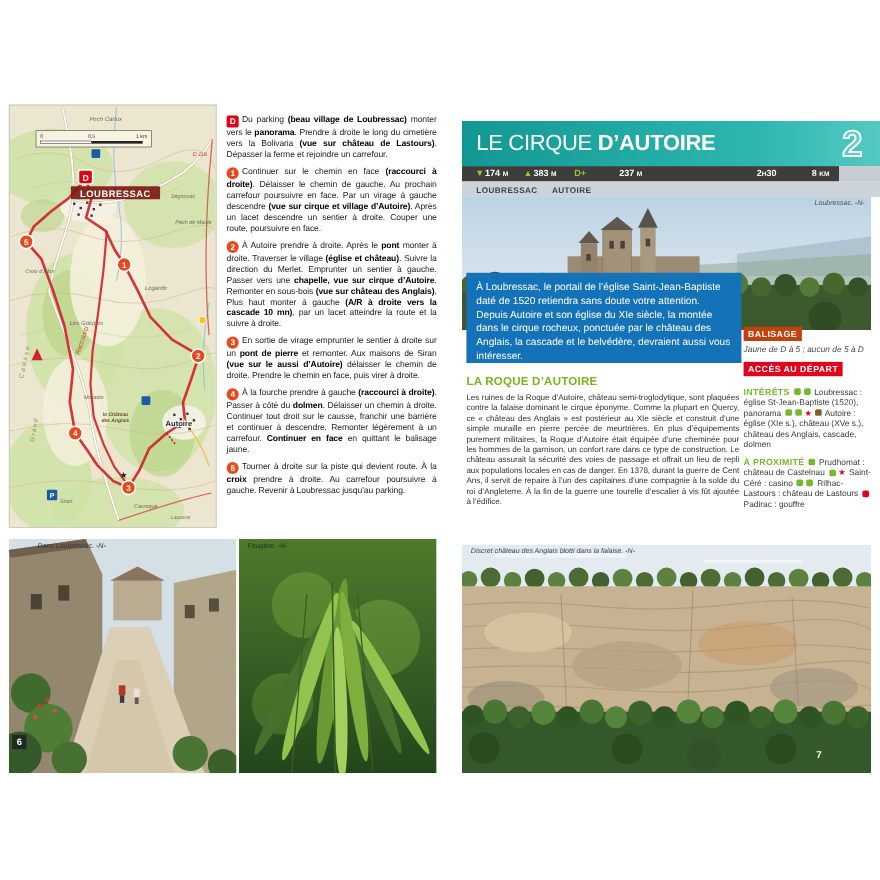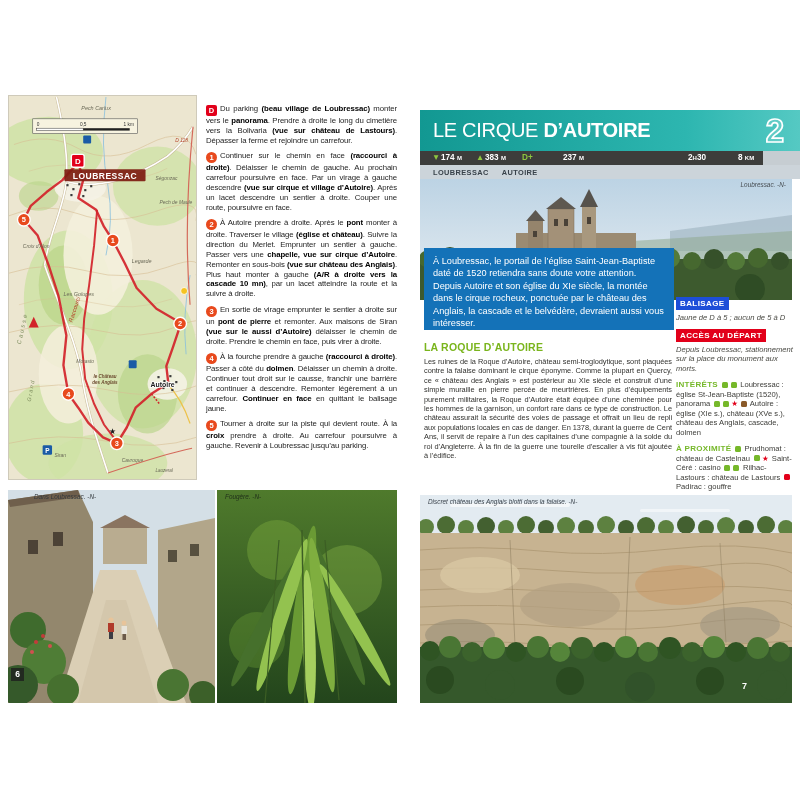--- a/index.html
+++ b/index.html
@@ -43,21 +43,21 @@
   #hero{left:420px;top:179px;width:372px;height:121px;}
   #hero-cap{right:6px;top:2px;color:#474d52;}
   #introbox{left:424px;top:248px;width:250px;height:82px;background:#1472b8;color:#fff;
             padding:7px 9px;box-sizing:border-box;font-size:9.2px;line-height:12.4px;}
   #article{left:424px;top:341px;width:248px;}
   #article h3{margin:0 0 4px 0;font-size:10.5px;color:#7ab51d;letter-spacing:.2px;}
   #article p{margin:0;font-size:7.4px;line-height:9.4px;color:#32322f;text-align:justify;letter-spacing:-0.05px;}
   #sidebar{left:676px;top:297px;width:117px;font-size:7.6px;line-height:9.5px;color:#3c3c38;}
   #sidebar p{margin:0 0 7px 0;}
   .slabel{display:inline-block;color:#fff;font-weight:bold;font-size:8px;padding:1.5px 4px;margin-bottom:3px;letter-spacing:.4px;}
-  .sblack{background:#1d4ed8;}
+  .sblack{background:#c2410c;}
   .sred{background:#e2001a;}
   .sital{font-style:italic;color:#4a4a44;}
   .sgreen{color:#76b82a;font-weight:bold;font-size:8px;letter-spacing:.3px;}
   .gic{font-size:7.5px;margin:0 1px;font-style:normal;}
   .pic{display:inline-block;width:6px;height:6px;border-radius:1.5px;margin:0 1.5px;vertical-align:-0.5px;}
   #cliff{left:420px;top:495px;width:372px;height:208px;}
   #cliff-cap{left:8px;top:3px;color:#3a434c;}
 </style>
 </head>
 <body>
@@ -334,21 +334,20 @@
     <p>Les ruines de la Roque d’Autoire, château semi-troglodytique, sont plaquées contre la falaise dominant le cirque éponyme. Comme la plupart en Quercy, ce « château des Anglais » est postérieur au XIe siècle et construit d’une simple muraille en pierre percée de meurtrières. En plus d’équipements purement militaires, la Roque d’Autoire était équipée d’une cheminée pour les hommes de la garnison, un confort rare dans ce type de construction. Le château assurait la sécurité des voies de passage et offrait un lieu de repli aux populations locales en cas de danger. En 1378, durant la guerre de Cent Ans, il servit de repaire à l’un des capitaines d’une compagnie à la solde du roi d’Angleterre. À la fin de la guerre une tourelle d’escalier à vis fût ajoutée à l’édifice.</p>
   </div>
 
   <div class="abs" id="sidebar">
     <p>
       <span class="slabel sblack">BALISAGE</span><br>
       <span class="sital">Jaune de D à 5 ; aucun de 5 à D</span>
     </p>
     <p>
       <span class="slabel sred">ACCÈS AU DÉPART</span><br>
-      <span class="sital">Depuis Loubressac, stationnement sur la place du monument aux morts.</span>
     </p>
     <p>
       <span class="sgreen">INTÉRÊTS</span>
       <span><span class="pic" style="background: rgb(118, 184, 42);"></span><span class="pic" style="background: rgb(118, 184, 42);"></span> Loubressac : église St-Jean-Baptiste (1520), panorama <span class="pic" style="background: rgb(118, 184, 42);"></span><span class="pic" style="background: rgb(118, 184, 42);"></span><span class="gic" style="color: rgb(226, 0, 26);">★</span><span class="pic" style="background: rgb(138, 90, 42);"></span> Autoire : église (XIe s.), château (XVe s.), château des Anglais, cascade, dolmen</span>
     </p>
     <p>
       <span class="sgreen">À PROXIMITÉ</span>
       <span><span class="pic" style="background: rgb(118, 184, 42);"></span> Prudhomat : château de Castelnau <span class="pic" style="background: rgb(118, 184, 42);"></span><span class="gic" style="color: rgb(226, 0, 26);">★</span> Saint-Céré : casino <span class="pic" style="background: rgb(118, 184, 42);"></span><span class="pic" style="background: rgb(118, 184, 42);"></span> Rilhac-Lastours : château de Lastours <span class="pic" style="background: rgb(226, 0, 26);"></span> Padirac : gouffre</span>
     </p>
   </div>

